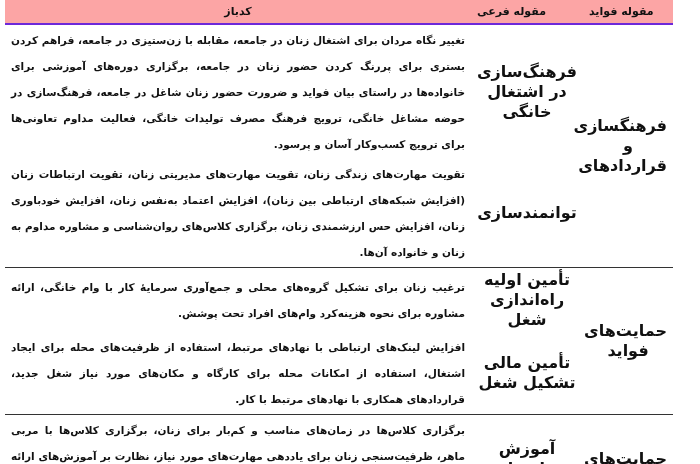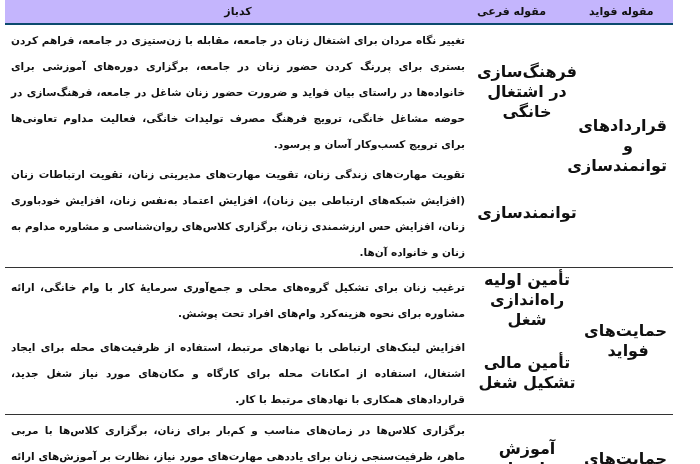--- a/index.html
+++ b/index.html
@@ -1,19 +1,19 @@
 <!DOCTYPE html>
 <html><head>
 <meta charset="utf-8">
 <style>
   html, body { margin:0; padding:0; background:#ffffff; }
   body { width:700px; height:464px; overflow:hidden; font-family:"DejaVu Sans", sans-serif; color:#111; }
   .wrap { position:absolute; left:5px; top:0; width:668px; }
   table { border-collapse:collapse; width:668px; direction:rtl; table-layout:fixed; }
-  thead th { background:#c4b5fd; font-weight:bold; font-size:11px; height:23px; padding:0 6px; border-bottom:2px solid #0c4a6e; }
+  thead th { background:#fca5a5; font-weight:bold; font-size:11px; height:23px; padding:0 6px; border-bottom:2px solid #6d28d9; }
   th.c-main, td.c-main { width:78px; }
   th.c-sub, td.c-sub { width:100px; }
   th.c-code { text-align:center; }
   th.c-main, th.c-sub { text-align:left; }
   tbody td { vertical-align:middle; font-size:10.5px; line-height:26px; padding:2px 6px; }
   tbody tr.grp { border-bottom:1.5px solid #333; }
   tbody tr.grp.last { border-bottom:2px solid #111; }
   td.c-main, td.c-sub { text-align:center; font-weight:bold; font-size:16px; line-height:20px; }
   td.c-code { text-align:justify; text-align-last:right; font-weight:bold; }
 </style>
@@ -25,21 +25,21 @@
   <thead>
     <tr>
       <th class="c-main">مقوله فواید</th>
       <th class="c-sub">مقوله فرعی</th>
       <th class="c-code">کدباز</th>
     </tr>
   </thead>
   <tbody>
 
     <tr>
-      <td class="c-main" rowspan="2">قراردادهای و توانمندسازی</td>
+      <td class="c-main" rowspan="2">فرهنگسازی و قراردادهای</td>
       <td class="c-sub">فرهنگ‌سازی در اشتغال خانگی</td>
       <td class="c-code">تغییر نگاه مردان برای اشتغال زنان در جامعه، مقابله با زن‌ستیزی در جامعه، فراهم کردن بستری برای پررنگ کردن حضور زنان در جامعه، برگزاری دوره‌های آموزشی برای خانواده‌ها در راستای بیان فواید و ضرورت حضور زنان شاغل در جامعه، فرهنگ‌سازی در حوضه مشاغل خانگی، ترویج فرهنگ مصرف تولیدات خانگی، فعالیت مداوم تعاونی‌ها برای ترویج کسب‌وکار آسان و پرسود.</td>
     </tr>
     <tr class="grp">
       <td class="c-sub">توانمندسازی</td>
       <td class="c-code">تقویت مهارت‌های زندگی زنان، تقویت مهارت‌های مدیریتی زنان، تقویت ارتباطات زنان (افزایش شبکه‌های ارتباطی بین زنان)، افزایش اعتماد به‌نفس زنان، افزایش خودباوری زنان، افزایش حس ارزشمندی زنان، برگزاری کلاس‌های روان‌شناسی و مشاوره مداوم به زنان و خانواده آن‌ها.</td>
     </tr>
 
     <tr>
       <td class="c-main" rowspan="2">حمایت‌های فواید</td>

